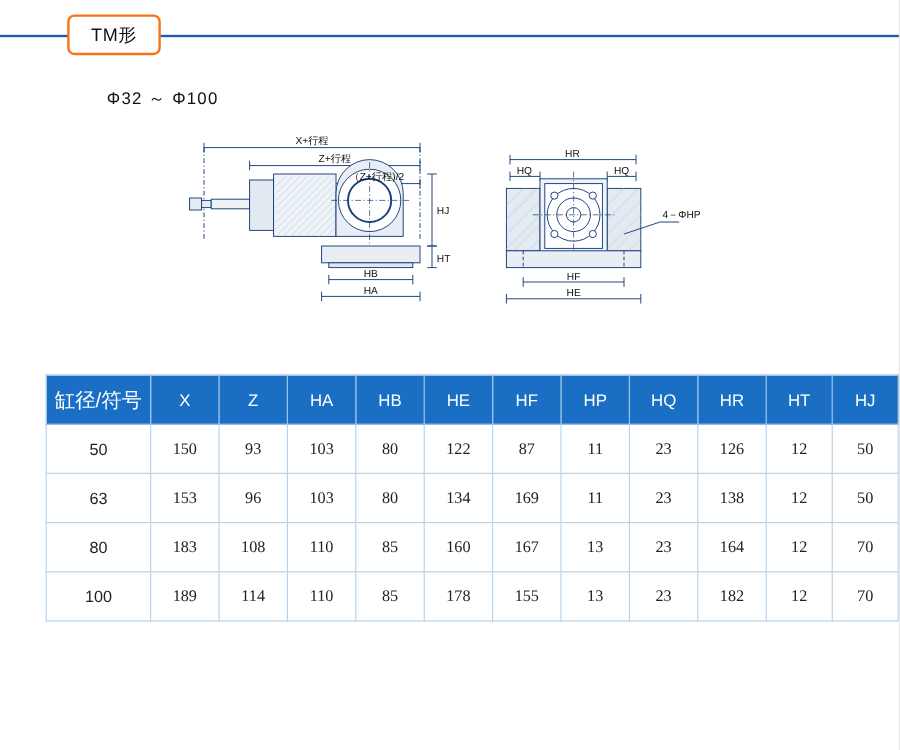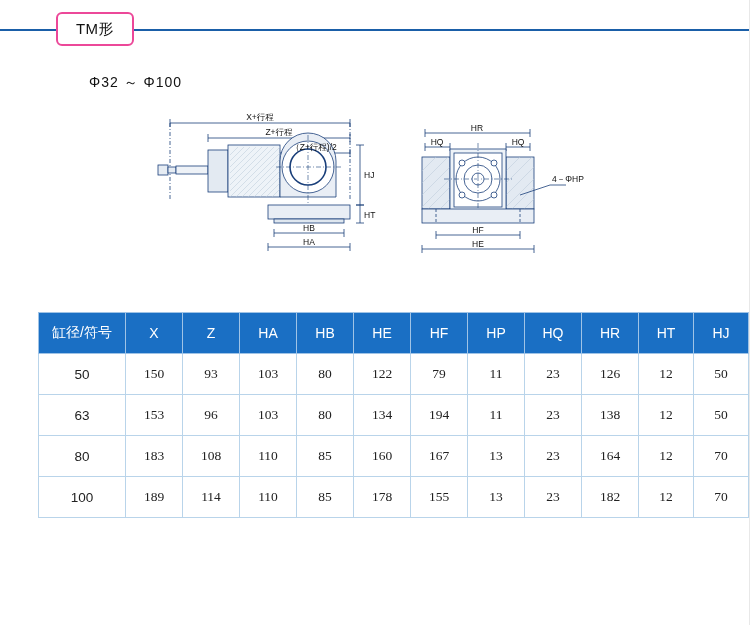--- a/index.html
+++ b/index.html
@@ -41,21 +41,21 @@
   }
   .title-tab {
     position: absolute;
     left: 56px;
     top: 0px;
     height: 34px;
     min-width: 78px;
     padding: 0 16px;
     box-sizing: border-box;
     background: #ffffff;
-    border: 2px solid #ec4899;
+    border: 2px solid #f97316;
     border-radius: 6px;
     display: flex;
     align-items: center;
     justify-content: center;
     font-size: 15px;
     color: #111111;
     letter-spacing: 0.5px;
   }
 
   
@@ -93,21 +93,21 @@
   table.spec th {
     background: #1a6fc4;
     color: #ffffff;
     font-weight: normal;
     font-size: 14px;
     height: 38px;
     border: 1px solid #9fc3e6;
     text-align: center;
   }
   table.spec th.first-col {
-    font-size: 14px;
+    font-size: 17px;
   }
   table.spec td {
     height: 38px;
     border: 1px solid #b9d4ea;
     text-align: center;
     font-size: 13.5px;
     color: #222;
     background: #ffffff;
     font-family: "Liberation Serif", serif;
   }
@@ -304,35 +304,35 @@
         </tr>
       </thead>
       <tbody>
         <tr>
           <td class="first-col">50</td>
           <td>150</td>
           <td>93</td>
           <td>103</td>
           <td>80</td>
           <td>122</td>
-          <td>79</td>
+          <td>87</td>
           <td>11</td>
           <td>23</td>
           <td>126</td>
           <td>12</td>
           <td>50</td>
         </tr>
         <tr>
           <td class="first-col">63</td>
           <td>153</td>
           <td>96</td>
           <td>103</td>
           <td>80</td>
           <td>134</td>
-          <td>194</td>
+          <td>169</td>
           <td>11</td>
           <td>23</td>
           <td>138</td>
           <td>12</td>
           <td>50</td>
         </tr>
         <tr>
           <td class="first-col">80</td>
           <td>183</td>
           <td>108</td>

